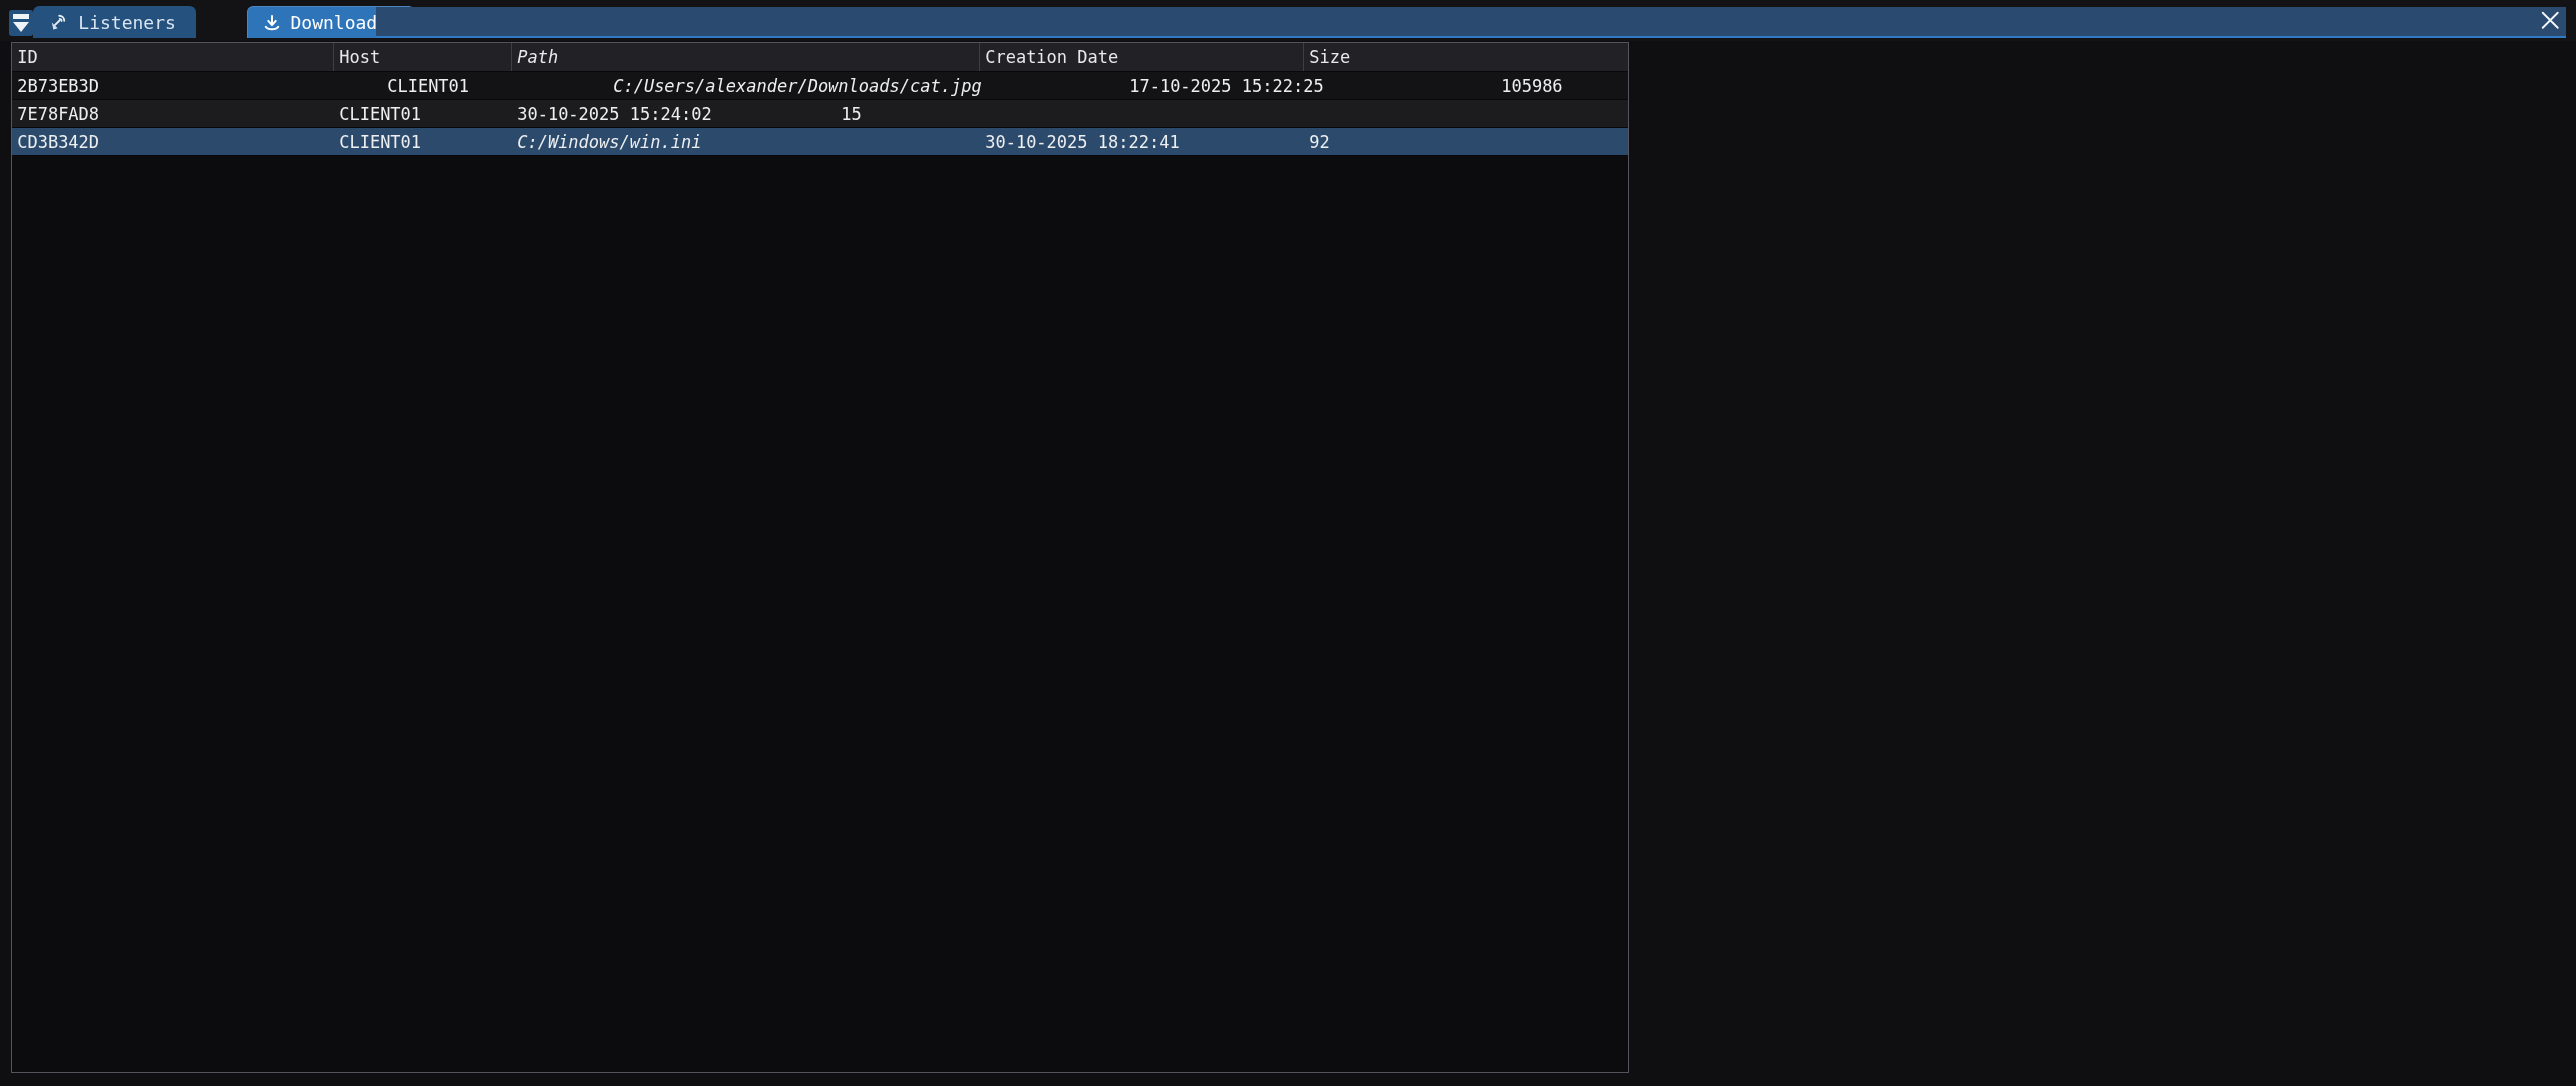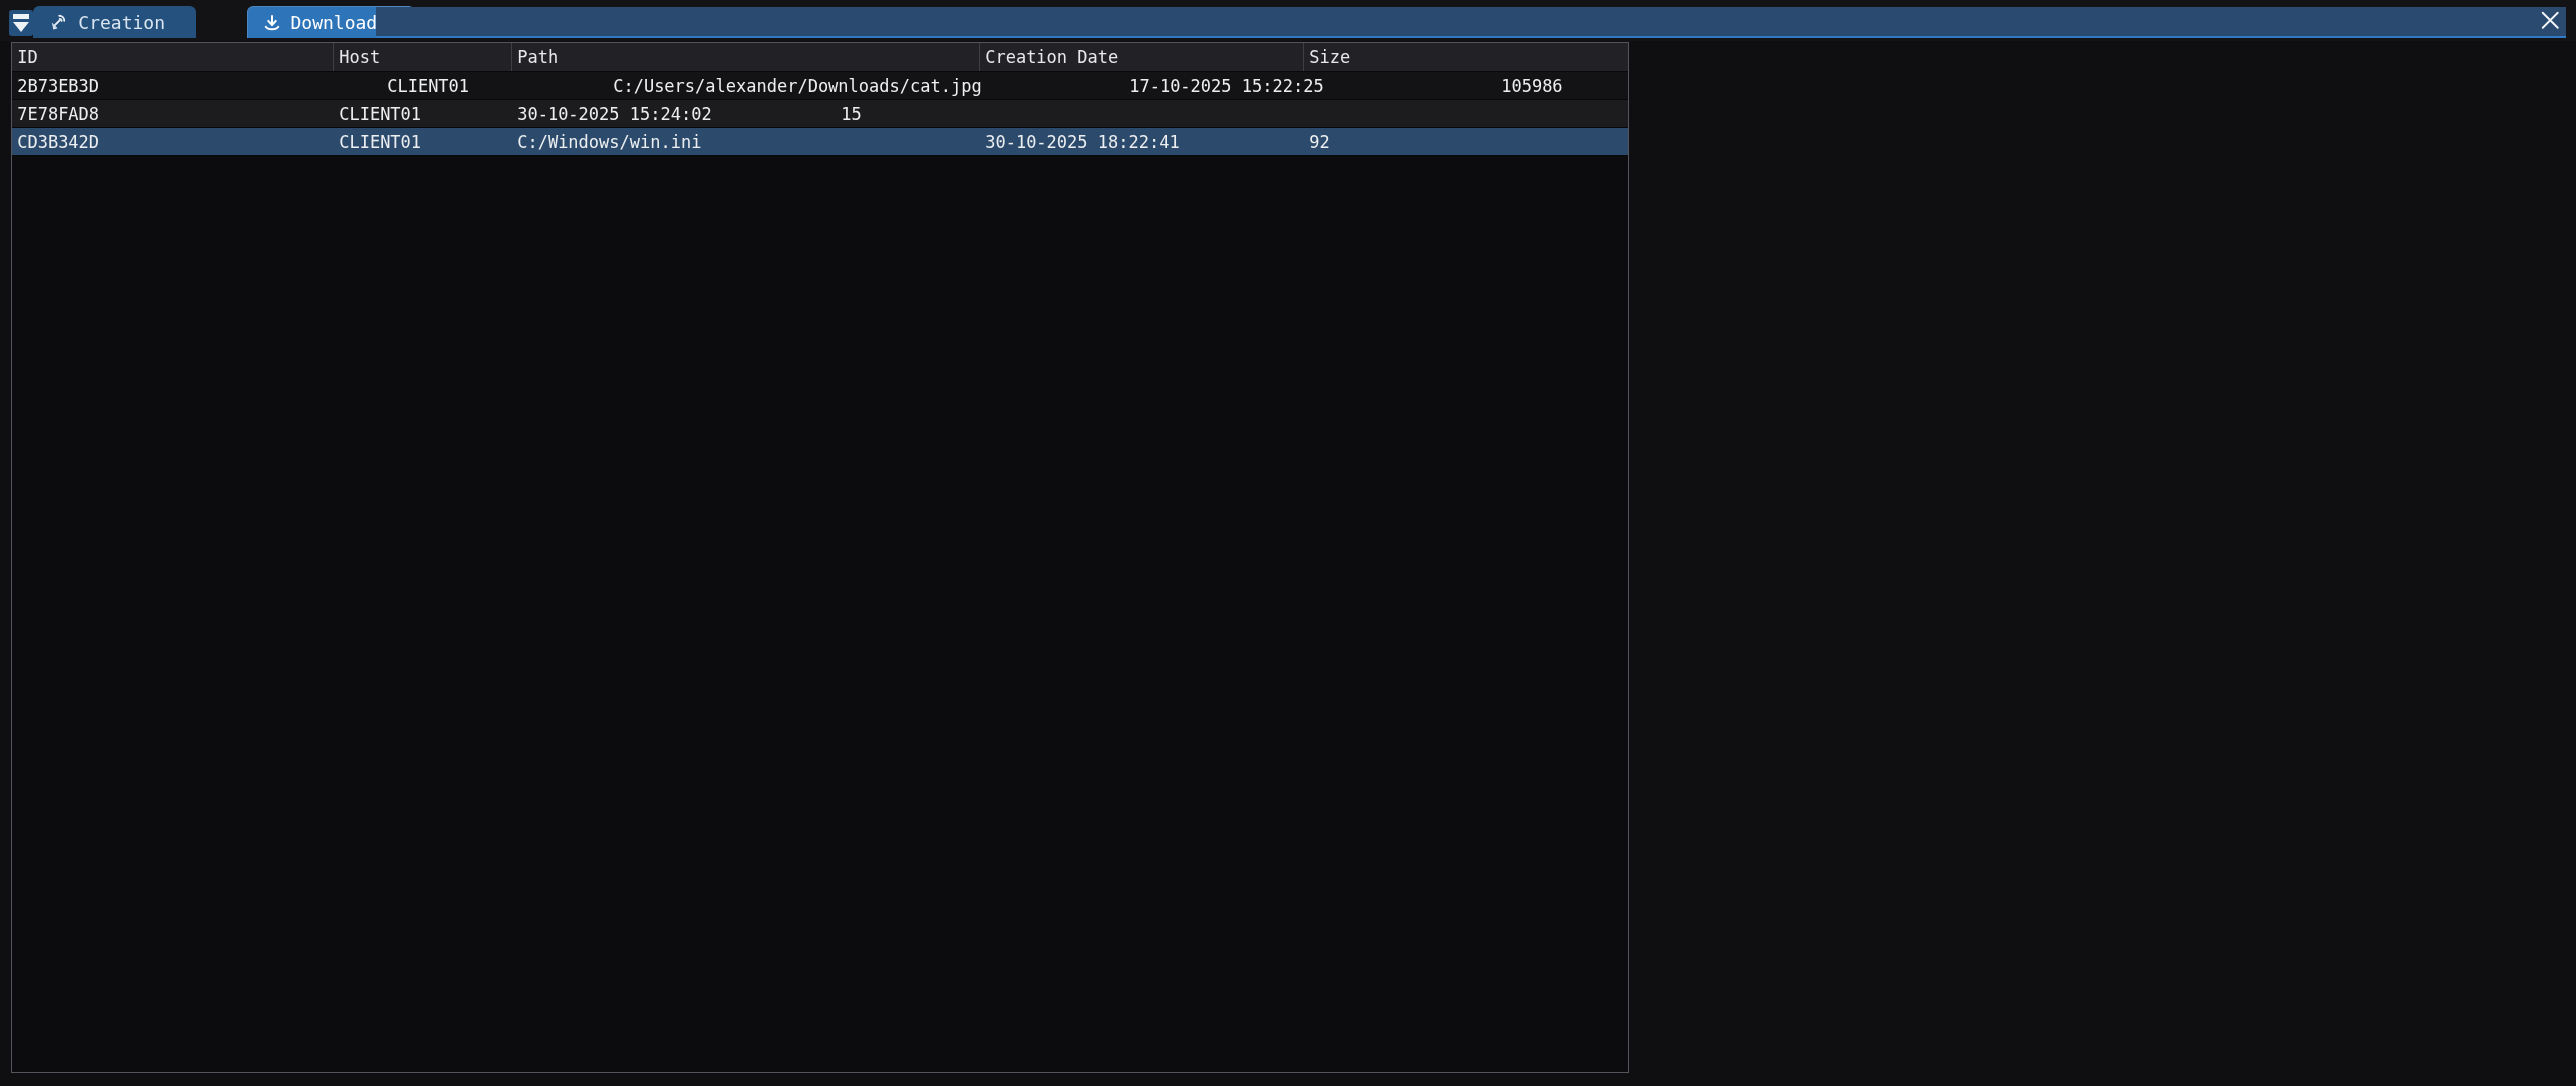--- a/index.html
+++ b/index.html
@@ -35,21 +35,21 @@
   #table-panel{position:absolute;left:10.8px;top:42px;width:1618px;height:1031px;background:var(--table_bg);
     border:0.9px solid var(--border);}
   .thead{display:flex;height:29px;background:var(--header_bg);border-bottom:0.9px solid #09090b;font-size:17px;color:#e8e8ea;}
   .th{display:flex;align-items:center;padding-left:5.4px;border-right:0.9px solid var(--divider);cursor:pointer;}
   .th:last-child{border-right:none;}
   .trow{display:flex;height:28px;font-size:17px;cursor:pointer;border-bottom:0.9px solid #08080a;}
   .trow.odd{background:var(--row_odd);gap:48px;}
   .trow.even{background:var(--row_even);}
   .trow.selected{background:var(--selected_row);}
   .td{display:flex;align-items:center;padding-left:5.4px;overflow:hidden;white-space:nowrap;}
-  .c0{width:322px;} .c1{width:178px;} .c2{width:468px;} .c3{width:324px;} .c4{width:323px;flex:1;}
+  .c0{width:322px;} .c1{width:178px;} .c2{width:468px;font-style:italic;} .c3{width:324px;} .c4{width:323px;flex:1;}
 
   
   #preview-panel{position:absolute;left:1635px;top:42px;width:927px;height:1034px;background:var(--panel_bg);
     border:0.9px solid var(--border);}
   .preview-title{padding:10.8px 11.7px 0 11.7px;font-size:17px;line-height:23.4px;color:#f2f3f4;white-space:nowrap;}
   .preview-sep{height:0.9px;background:var(--divider);margin:10px 10.8px 0 10.8px;}
   .preview-content{margin:12.6px 7.2px 0 7.2px;height:965px;background:var(--content_bg);
     border:0.9px solid #3a3a40;padding:5.4px 10.8px;font-size:17px;line-height:28px;color:#f0f1f3;
     white-space:pre;overflow:hidden;}
   svg{display:block;}
@@ -69,21 +69,21 @@
     <div class="tab tab-listeners">
       <span class="ticon">
         <svg width="20" height="20" viewBox="0 0 24 24" fill="none">
           <path d="M4.5 12.5 A 8.5 8.5 0 0 0 11.5 19.5 L 6.5 21 Z" fill="#e9eff6"></path>
           <path d="M4.5 12.5 A 8.5 8.5 0 0 0 11.5 19.5 Z" fill="#e9eff6"></path>
           <path d="M8.5 15.5 L 14 10" stroke="#e9eff6" stroke-width="2.4" stroke-linecap="round"></path>
           <path d="M13.5 4.5 A 6 6 0 0 1 19.5 10.5" stroke="#e9eff6" stroke-width="2.2" stroke-linecap="round"></path>
           <path d="M14 8.2 A 2.6 2.6 0 0 1 16.4 10.6" stroke="#e9eff6" stroke-width="2.2" stroke-linecap="round"></path>
         </svg>
       </span>
-      <span>Creation</span>
+      <span>Listeners</span>
     </div>
 
     <div class="tab tab-downloads">
       <span class="ticon">
         <svg width="20" height="20" viewBox="0 0 24 24" fill="none">
           <path d="M12 3.5 V 13" stroke="#ffffff" stroke-width="2.4" stroke-linecap="round"></path>
           <path d="M7.5 9.5 L 12 14.5 L 16.5 9.5" stroke="#ffffff" stroke-width="2.4" stroke-linecap="round" stroke-linejoin="round"></path>
           <path d="M4.5 16.5 C 7 20.5 17 20.5 19.5 16.5" stroke="#ffffff" stroke-width="2.4" stroke-linecap="round"></path>
         </svg>
       </span>

